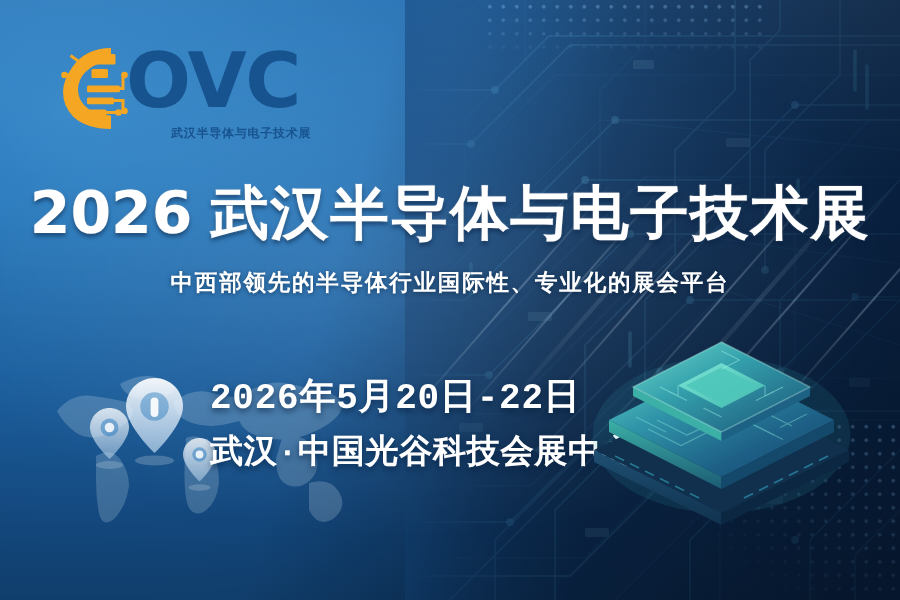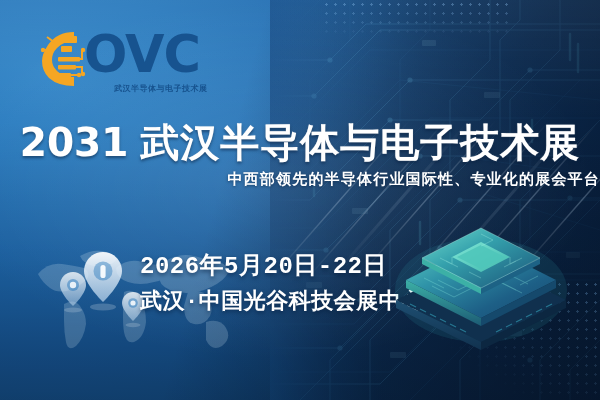--- a/index.html
+++ b/index.html
@@ -83,25 +83,25 @@
     position:absolute;left:0;top:118px;width:600px;text-align:center;
   }
   .title{
     font-size:39px;line-height:50px;font-weight:700;color:#ffffff;
     letter-spacing:1px;
     text-shadow:0 2px 3px rgba(5,30,60,.55), 0 0 1px rgba(255,255,255,.5);
     white-space:nowrap;
   }
   .title .year{font-family:"DejaVu Sans",sans-serif;letter-spacing:0;}
   .subtitle{
+    margin-top:10px;
     font-size:15px;line-height:22px;font-weight:700;color:#ffffff;
     letter-spacing:1.2px;
     text-shadow:0 1px 3px rgba(5,30,60,.6);
     white-space:nowrap;
-    text-align:right;
   }
 
   
   #pins{position:absolute;left:58px;top:246px;width:92px;height:92px;}
 
   
   #event-info{position:absolute;left:140px;top:250px;width:270px;font-family:Liberation Mono, monospace;}
   .event-date{
     font-size:24px;line-height:33px;font-weight:700;color:#ffffff;
     letter-spacing:.5px;
@@ -271,21 +271,21 @@
         <circle cx="3" cy="22" r="2.2"></circle>
           <circle cx="39" cy="47" r="2.2"></circle>
       </g>
     </svg>
     <div class="logo-ovc">OVC</div>
     <div class="logo-sub">武汉半导体与电子技术展</div>
   </div>
 
   <div id="headline">
     <div class="title">
-      <span class="year">2031</span><span>&nbsp;</span><span>武汉半导体与电子技术展</span>
+      <span class="year">2026</span><span>&nbsp;</span><span>武汉半导体与电子技术展</span>
     </div>
     <div class="subtitle">中西部领先的半导体行业国际性、专业化的展会平台</div>
   </div>
 
   <svg id="pins" viewBox="0 0 92 92">
     <defs>
       <linearGradient id="pinG" x1="0" y1="0" x2="0" y2="1">
         <stop offset="0" stop-color="#ffffff" stop-opacity="0.92"></stop>
         <stop offset="1" stop-color="#cfe6fa" stop-opacity="0.62"></stop>
       </linearGradient>

